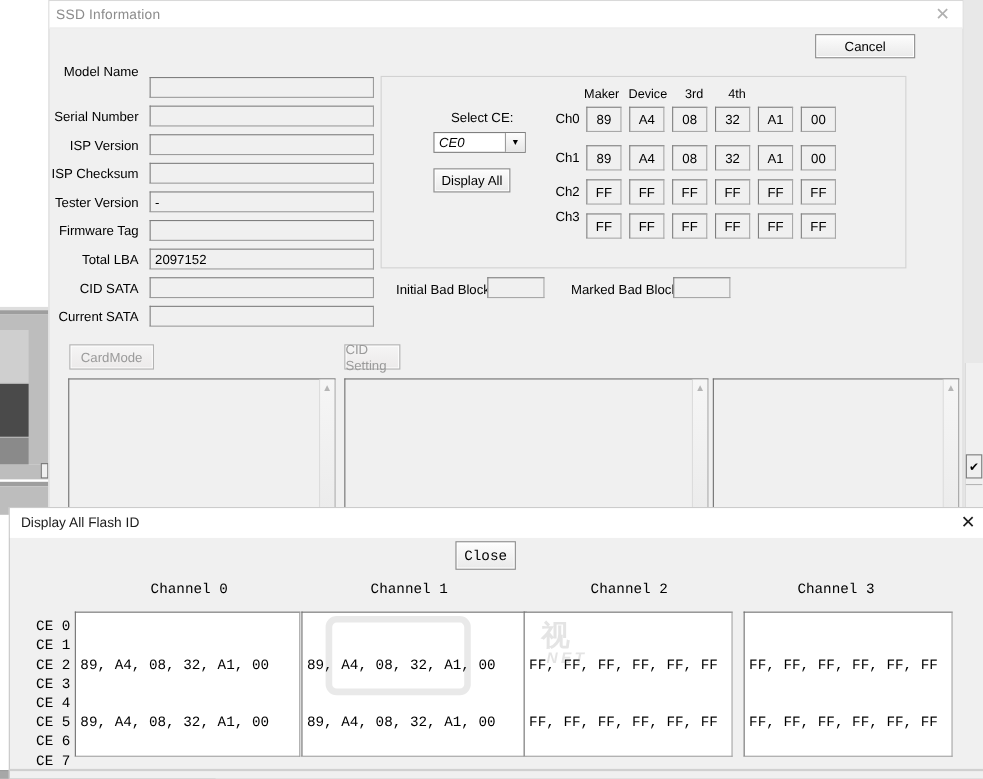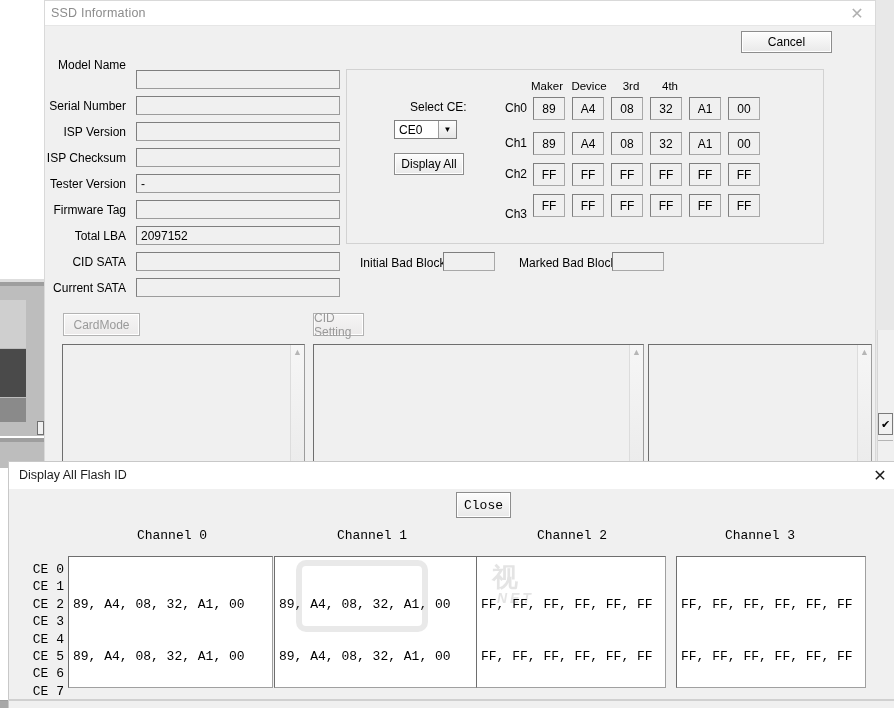--- a/index.html
+++ b/index.html
@@ -97,26 +97,26 @@
 
   
   .ce-group {
     position:absolute; left:346px; top:69px; width:478px; height:175px;
     border:1px solid #d2d2d2;
     box-sizing:border-box;
     background:#f0f0f0;
   }
   .ce-lbl { position:absolute; font-size:12px; color:#000;margin-left:16px; }
   .combo {
-    position:absolute; left:47px; top:50px; width:63px; height:19px;
+    position:absolute; left:47px; top:50px; width:84px; height:19px;
     background:#ffffff;
     border:1px solid #7f7f7f;
     box-sizing:border-box;
     font-size:12px;
-    display:flex; align-items:center;
+    display:flex; align-items:center;font-style:italic;
   }
   .combo-text { padding-left:4px; flex:1; }
   .combo-arrow {
     width:17px; height:100%;
     background:linear-gradient(#fdfdfd,#e6e6e6);
     border-left:1px solid #9c9c9c;
     display:flex; align-items:center; justify-content:center;
     font-size:8px; color:#000;
   }
   .btn-displayall { position:absolute; left:47px; top:83px; width:70px; height:22px; }
@@ -176,21 +176,21 @@
   .flash-title {
     position:absolute; left:10px; top:6px;
     font-size:12.5px; color:#1c1c1c;
   }
   .flash-close {
     position:absolute; left:861px; top:4px;
     width:20px; height:20px;
     display:flex; align-items:center; justify-content:center;
     color:#1c1c1c; font-size:16px; line-height:1;
   }
-  .btn-close { position:absolute; left:456px; top:492px; width:55px; height:26px;
+  .btn-close { position:absolute; left:414px; top:492px; width:55px; height:26px;
                font-family:"Liberation Mono", monospace; font-size:13px; }
 
   .chan-title {
     position:absolute; top:528px;
     font-family:"Liberation Mono", monospace;
     font-size:13px; color:#000;
     text-align:center; width:200px;
   }
 
   .ce-col {
@@ -312,21 +312,21 @@
     <div class="idcell" style="left:381px; top:62px;">00</div>
 
     <div class="chlbl" style="left:148px; top:97px;">Ch2</div>
     <div class="idcell" style="left:186px; top:93px;">FF</div>
     <div class="idcell" style="left:225px; top:93px;">FF</div>
     <div class="idcell" style="left:264px; top:93px;">FF</div>
     <div class="idcell" style="left:303px; top:93px;">FF</div>
     <div class="idcell" style="left:342px; top:93px;">FF</div>
     <div class="idcell" style="left:381px; top:93px;">FF</div>
 
-    <div class="chlbl" style="left:148px; top:137px;">Ch3</div>
+    <div class="chlbl" style="left:148px; top:120px;">Ch3</div>
     <div class="idcell" style="left:186px; top:124px;">FF</div>
     <div class="idcell" style="left:225px; top:124px;">FF</div>
     <div class="idcell" style="left:264px; top:124px;">FF</div>
     <div class="idcell" style="left:303px; top:124px;">FF</div>
     <div class="idcell" style="left:342px; top:124px;">FF</div>
     <div class="idcell" style="left:381px; top:124px;">FF</div>
   </div>
 
   <div class="bb-label" style="left:360px; top:256px;">Initial Bad Block</div>
   <div class="bb-field" style="left:443px; top:252px;"></div>

